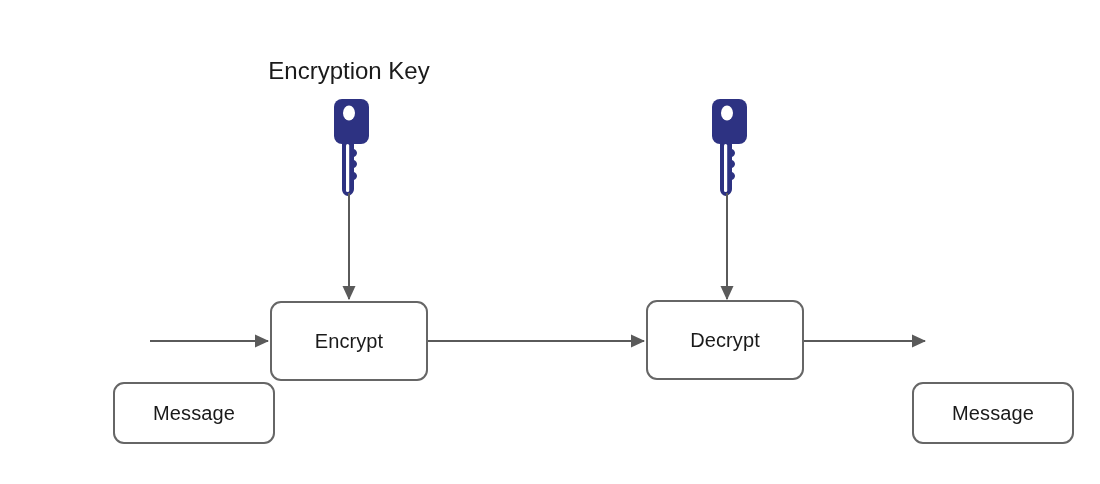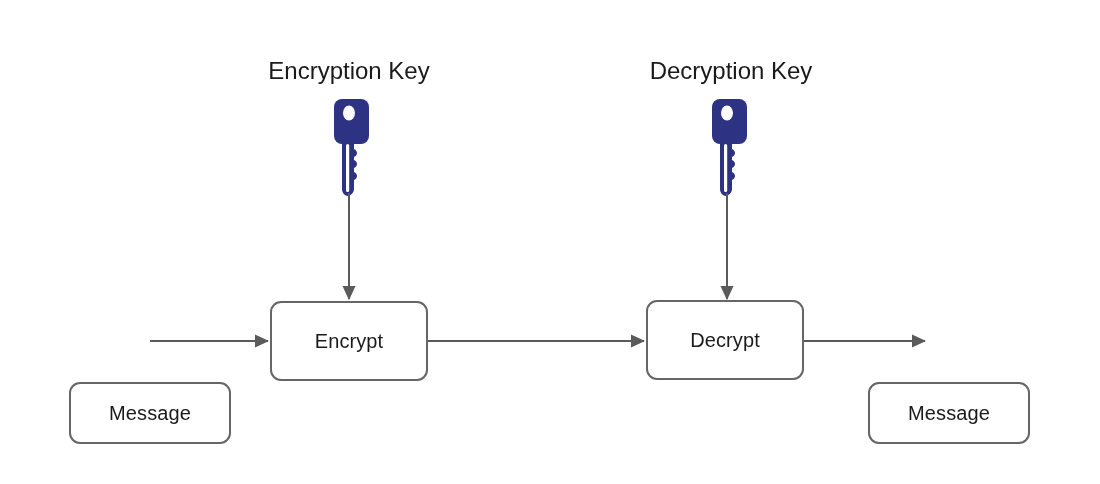--- a/index.html
+++ b/index.html
@@ -29,21 +29,21 @@
     align-items: center;
     justify-content: center;
     color: #1a1a1a;
     font-size: 20px;
     line-height: 1;
     letter-spacing: 0.1px;
     white-space: nowrap;
   }
 
   .proc-box { width: 158px; height: 80px; }
-  .data-box { width: 162px; height: 62px; }
+  .data-box { width: 162px; height: 62px; margin-left: 44px; }
 
   #encrypt-box { left: 270px; top: 301px; }
   #decrypt-box { left: 646px; top: 300px; }
   #message-in-box  { left: 69px;  top: 382px; }
   #ciphertext-box  { left: 459px; top: 382px; }
   #message-out-box { left: 868px; top: 382px; }
 
   
   .caption {
     position: absolute;
@@ -74,21 +74,20 @@
     pointer-events: none;
   }
 </style>
 </head>
 <body>
 
 <div id="canvas">
 
   <div class="caption" id="enc-key-label">Encryption Key</div>
 
-  <div class="caption" id="dec-key-label">Decryption Key</div>
 
   <div class="key-icon" id="enc-key-icon">
     <svg viewBox="0 0 40 100" width="40" height="100" aria-hidden="true">
 
       <rect x="3" y="2" width="35" height="45" rx="8" ry="8" fill="#2D3282"></rect>
       <ellipse cx="18" cy="16" rx="6" ry="7.5" fill="#ffffff"></ellipse>
 
       <path fill="#2D3282" d="
         M11,45
         L23,45

